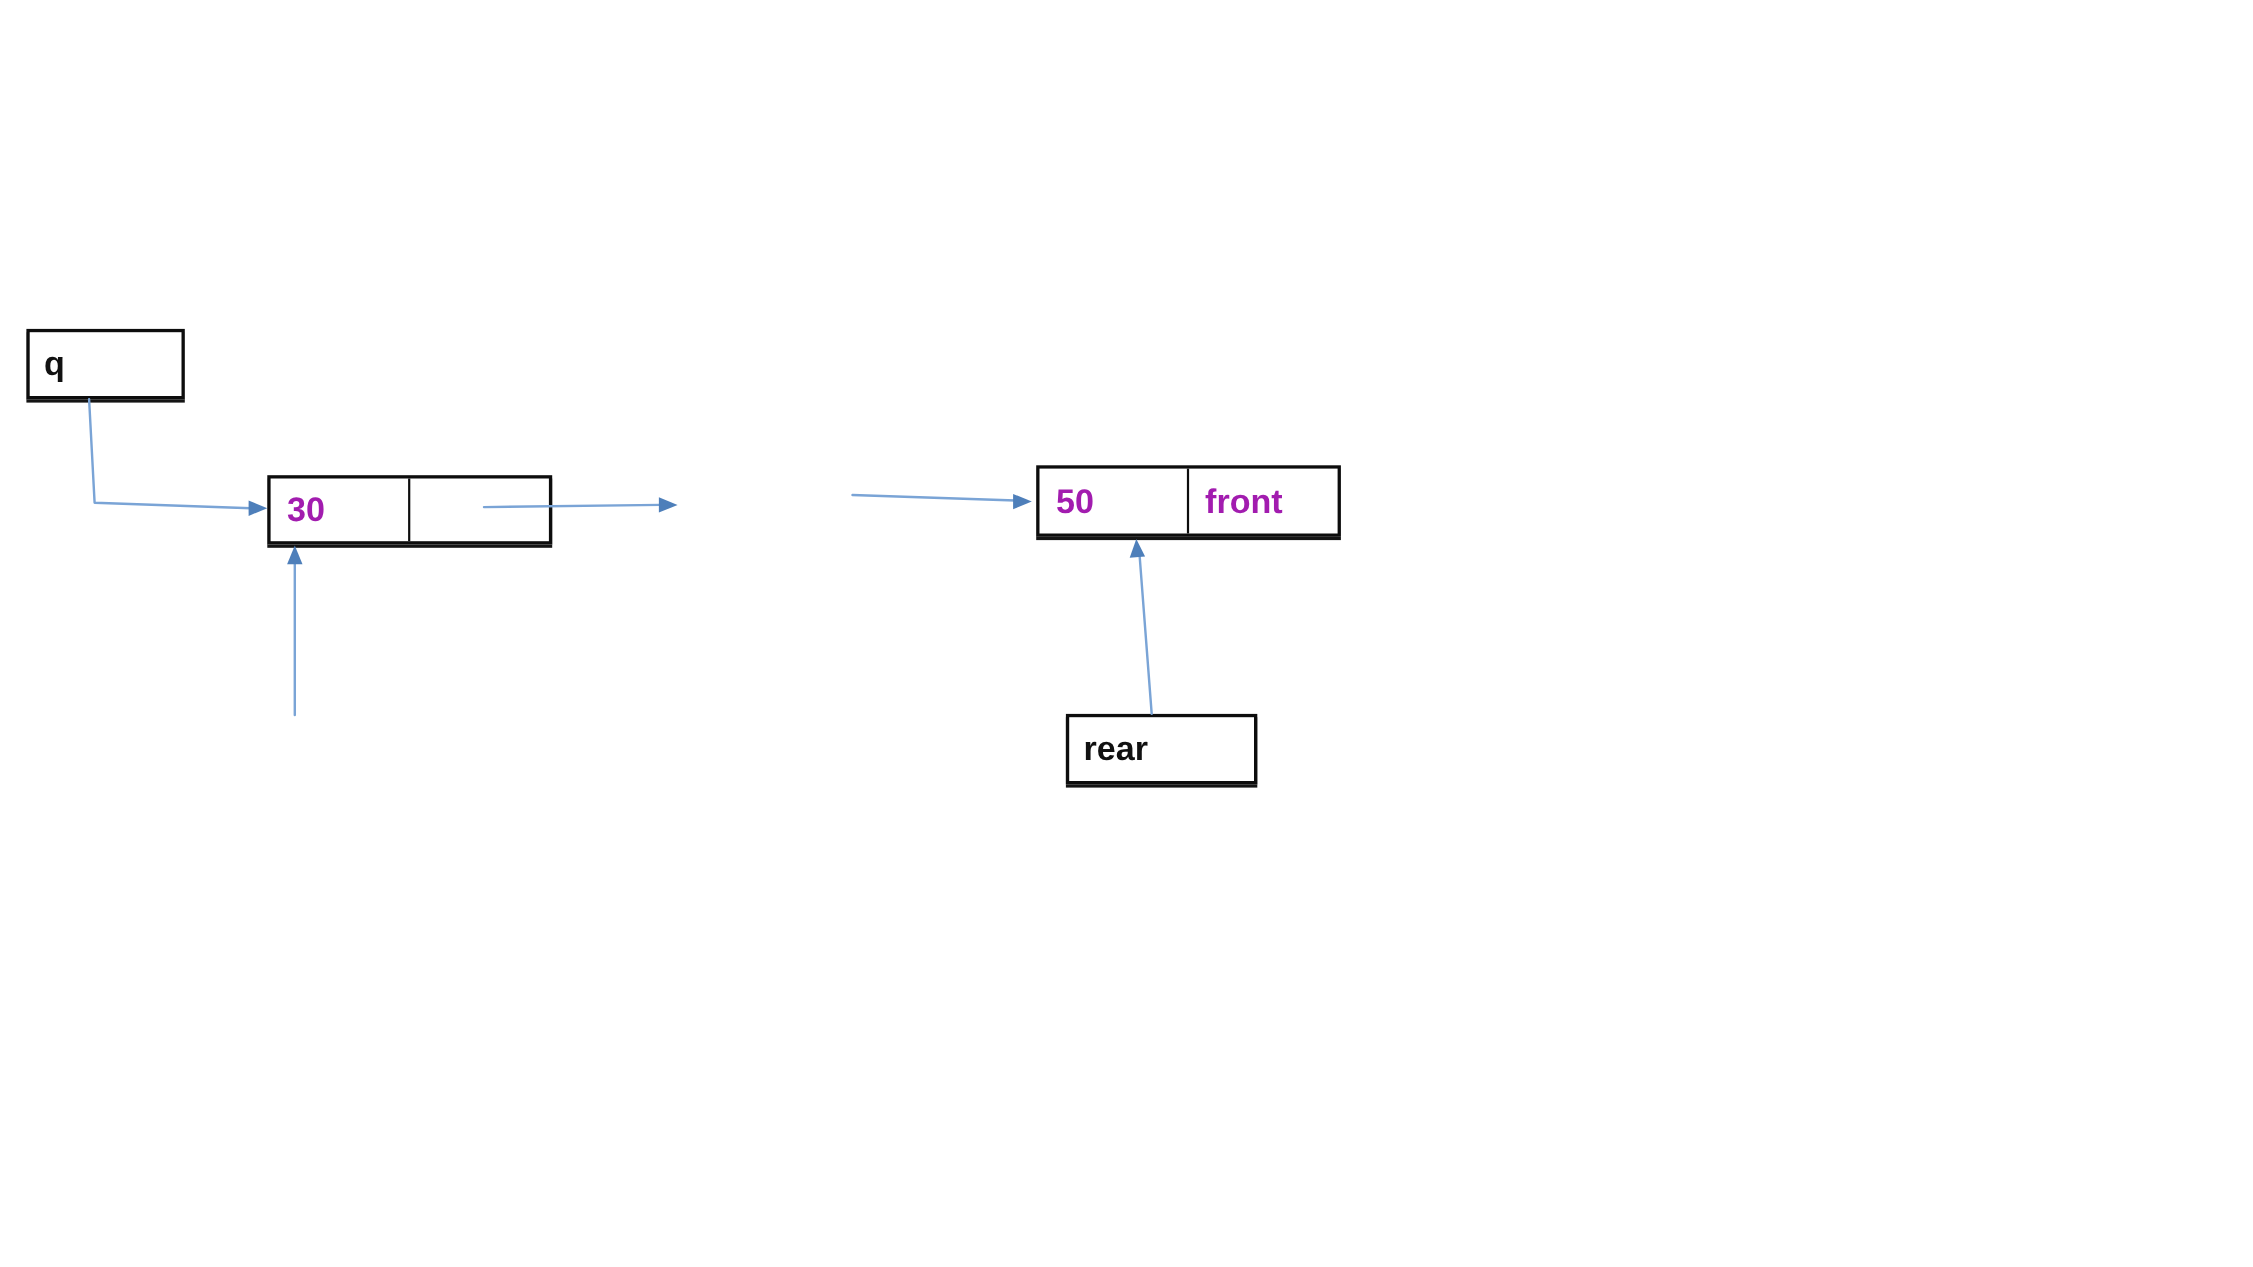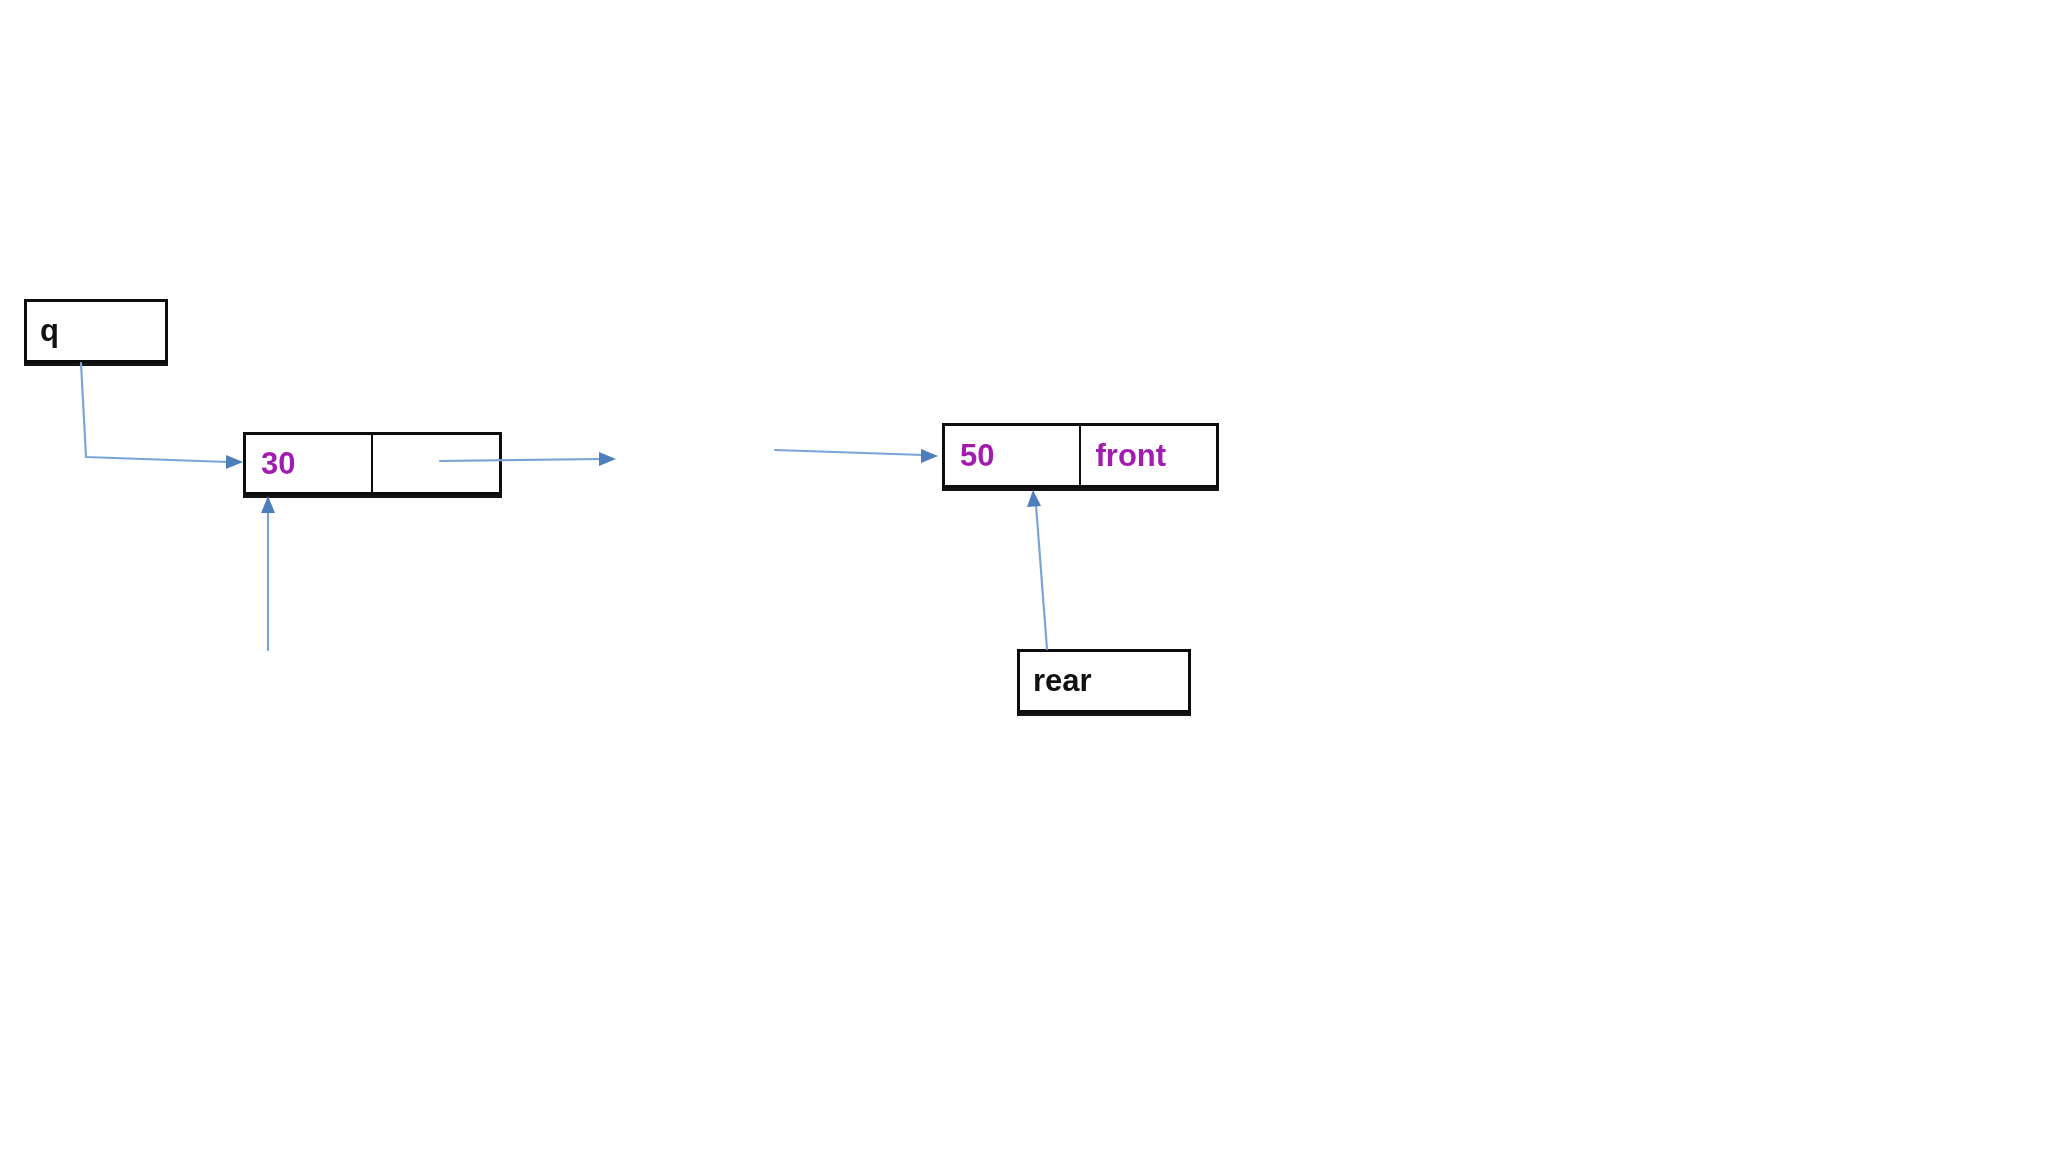--- a/index.html
+++ b/index.html
@@ -84,21 +84,21 @@
     <div class="cell ptr"></div>
   </div>
 
 
   <div class="node" style="left:942px; top:423px; width:277px; height:65px;">
     <div class="cell data">50</div>
     <div class="cell ptr">front</div>
   </div>
 
 
-  <div class="box label-box" style="left:1017px; top:649px; width:174px; height:64px;">
+  <div class="box label-box" style="left:969px; top:649px; width:174px; height:64px;">
     <span>rear</span>
   </div>
 
   <svg class="arrow-layer" viewBox="0 0 2048 1152" xmlns="http://www.w3.org/2000/svg">
 
     <polyline points="81,363 86,457 228,462" fill="none" stroke="#7AA4D6"></polyline>
     <polygon points="243,462 226,455 226,469" fill="#4E7FBA"></polygon>
 
     <line x1="440" y1="461" x2="601" y2="459" stroke="#7AA4D6"></line>
     <polygon points="616,459 599,452 599,466" fill="#4E7FBA"></polygon>

